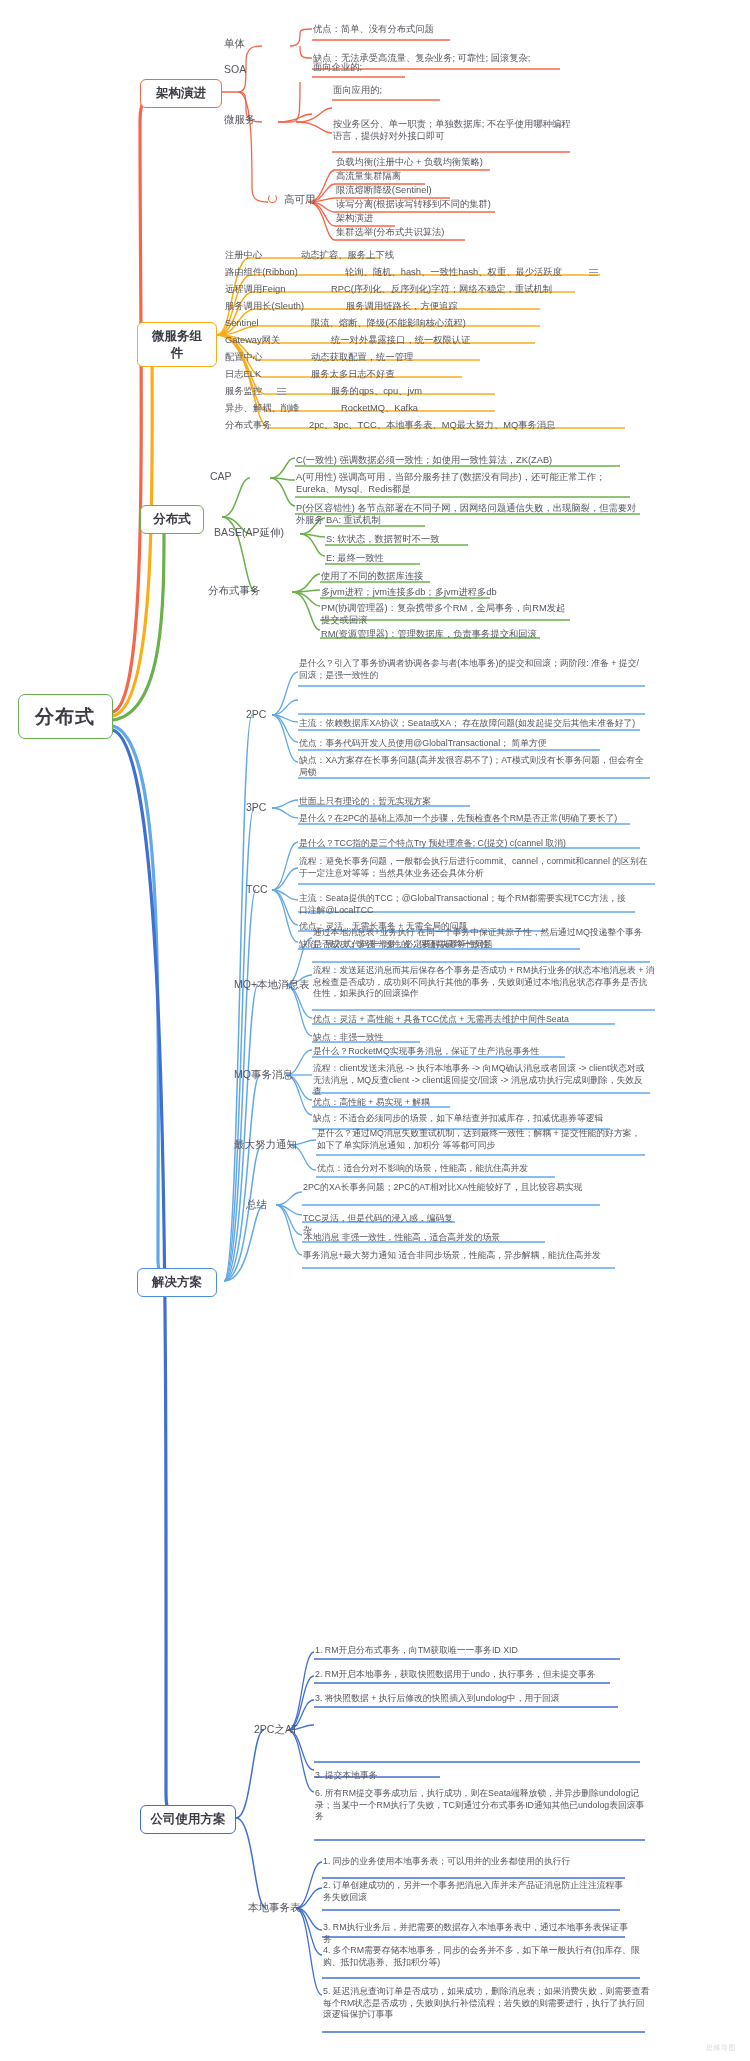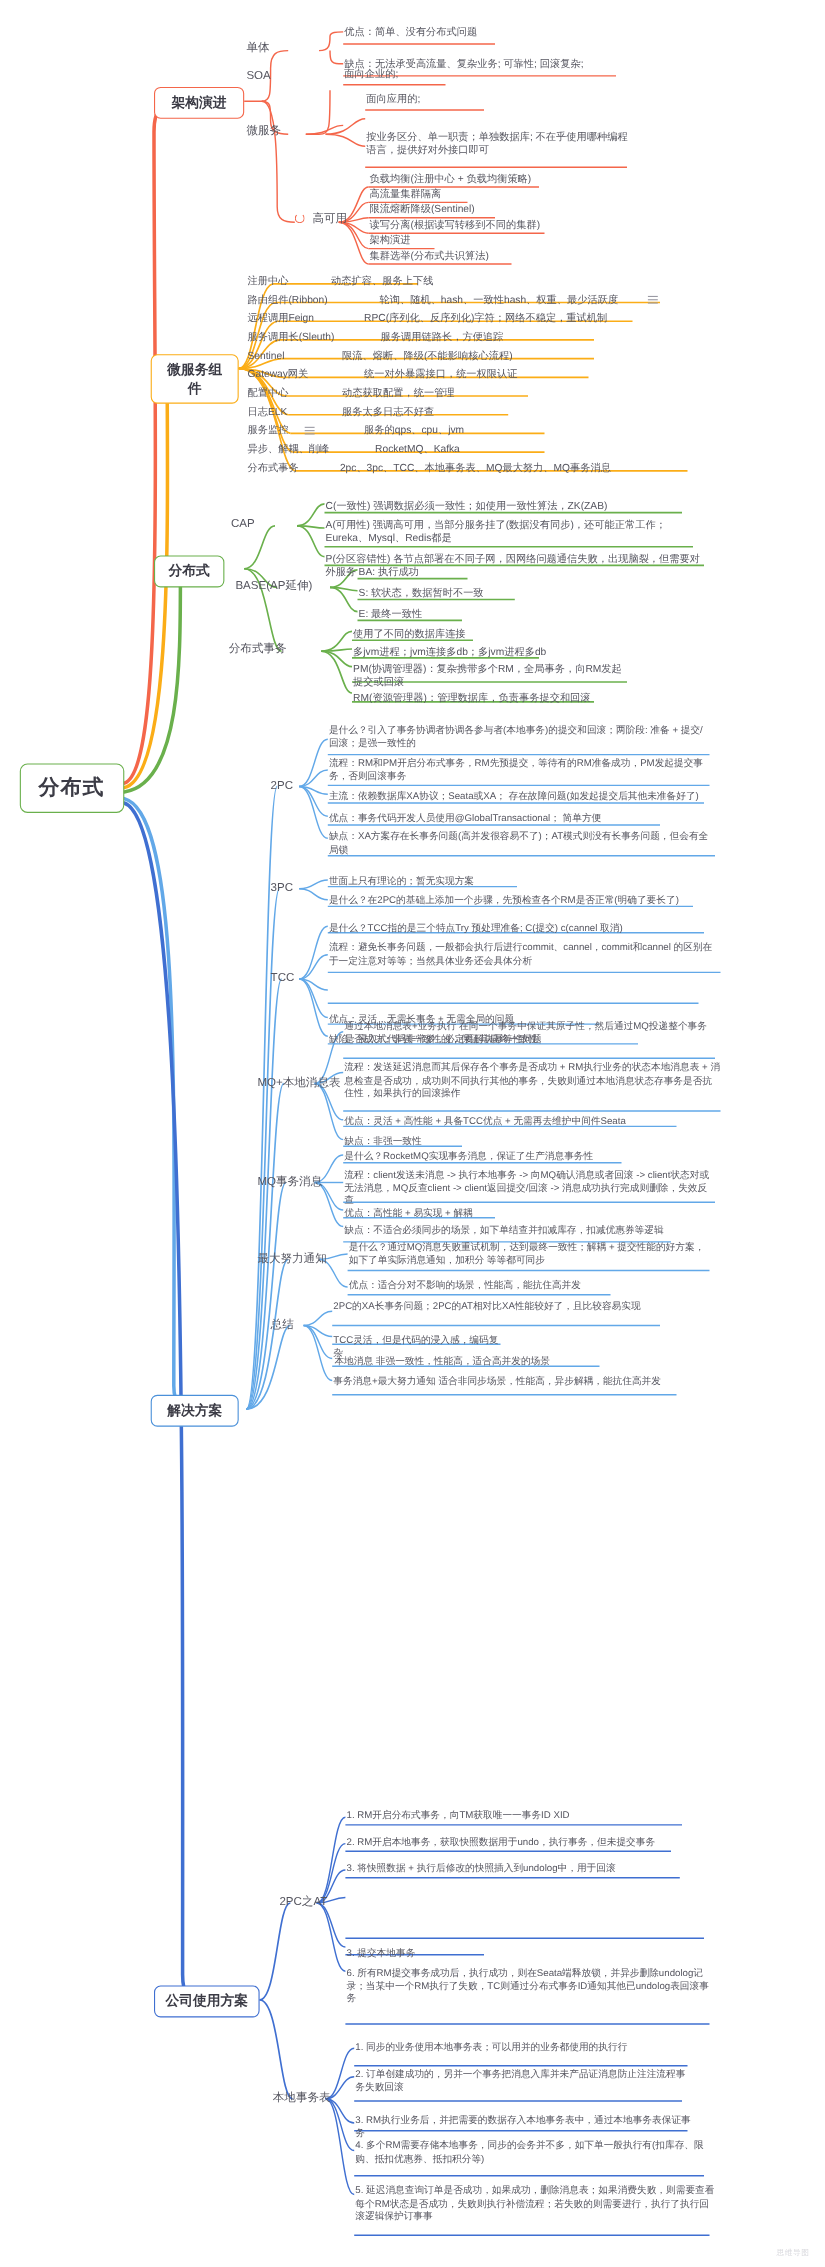--- a/index.html
+++ b/index.html
@@ -398,46 +398,46 @@
   <div class="node leaf" style="left:308px; top:419px;">2pc、3pc、TCC、本地事务表、MQ最大努力、MQ事务消息</div>
 
   <div class="node l1 green" style="left:140px; top:505px; width:64px;">分布式</div>
 
   <div class="node l2" style="left:208px; top:469px;">CAP</div>
   <div class="node leaf" style="left:295px; top:454px; width:330px;">C(一致性) 强调数据必须一致性；如使用一致性算法，ZK(ZAB)</div>
   <div class="node leaf" style="left:295px; top:471px; width:330px;">A(可用性) 强调高可用，当部分服务挂了(数据没有同步)，还可能正常工作；Eureka、Mysql、Redis都是</div>
   <div class="node leaf" style="left:295px; top:502px; width:345px;">P(分区容错性) 各节点部署在不同子网，因网络问题通信失败，出现脑裂，但需要对外服务</div>
 
   <div class="node l2" style="left:212px; top:525px;">BASE(AP延伸)</div>
-  <div class="node leaf" style="left:325px; top:514px; width:180px;">BA: 执行成功</div>
+  <div class="node leaf" style="left:325px; top:514px; width:180px;">BA: 重试机制</div>
   <div class="node leaf" style="left:325px; top:533px; width:180px;">S: 软状态，数据暂时不一致</div>
   <div class="node leaf" style="left:325px; top:552px; width:180px;">E: 最终一致性</div>
 
   <div class="node l2" style="left:206px; top:583px;">分布式事务</div>
   <div class="node leaf" style="left:320px; top:570px; width:260px;">使用了不同的数据库连接</div>
   <div class="node leaf" style="left:320px; top:586px; width:265px;">多jvm进程；jvm连接多db；多jvm进程多db</div>
   <div class="node leaf" style="left:320px; top:602px; width:255px;">PM(协调管理器)：复杂携带多个RM，全局事务，向RM发起提交或回滚</div>
   <div class="node leaf" style="left:320px; top:628px; width:260px;">RM(资源管理器)：管理数据库，负责事务提交和回滚</div>
 
   <div class="node l1 blue" style="left:137px; top:1268px; width:80px;">解决方案</div>
 
   <div class="node l2" style="left:244px; top:707px;">2PC</div>
   <div class="node leaf sm" style="left:298px; top:658px; width:345px;">是什么？引入了事务协调者协调各参与者(本地事务)的提交和回滚；两阶段: 准备 + 提交/回滚；是强一致性的</div>
-  <div class="node leaf sm" style="left:298px; top:688px; width:345px;">流程：RM和PM开启分布式事务，RM先预提交，等待有的RM准备成功，PM发起提交事务，否则回滚事务</div>
   <div class="node leaf sm" style="left:298px; top:718px; width:340px;">主流：依赖数据库XA协议；Seata或XA； 存在故障问题(如发起提交后其他未准备好了)</div>
   <div class="node leaf sm" style="left:298px; top:738px; width:300px;">优点：事务代码开发人员使用@GlobalTransactional； 简单方便</div>
   <div class="node leaf sm" style="left:298px; top:755px; width:350px;">缺点：XA方案存在长事务问题(高并发很容易不了)；AT模式则没有长事务问题，但会有全局锁</div>
 
   <div class="node l2" style="left:244px; top:800px;">3PC</div>
   <div class="node leaf sm" style="left:298px; top:796px; width:250px;">世面上只有理论的；暂无实现方案</div>
   <div class="node leaf sm" style="left:298px; top:813px; width:330px;">是什么？在2PC的基础上添加一个步骤，先预检查各个RM是否正常(明确了要长了)</div>
 
   <div class="node l2" style="left:244px; top:882px;">TCC</div>
   <div class="node leaf sm" style="left:298px; top:838px; width:340px;">是什么？TCC指的是三个特点Try 预处理准备; C(提交) c(cannel 取消)</div>
   <div class="node leaf sm" style="left:298px; top:856px; width:355px;">流程：避免长事务问题，一般都会执行后进行commit、cannel，commit和cannel 的区别在于一定注意对等等；当然具体业务还会具体分析</div>
+  <div class="node leaf sm" style="left:298px; top:893px; width:335px;">主流：Seata提供的TCC；@GlobalTransactional；每个RM都需要实现TCC方法，接口注解@LocalTCC</div>
   <div class="node leaf sm" style="left:298px; top:921px; width:245px;">优点：灵活，无需长事务 + 无需全局的问题</div>
   <div class="node leaf sm" style="left:298px; top:939px; width:280px;">缺陷：浸入式代码非常多，必定要解决幂等性问题</div>
 
   <div class="node l2" style="left:232px; top:977px;">MQ+本地消息表</div>
   <div class="node leaf sm" style="left:312px; top:927px; width:340px;">通过本地消息表+业务执行 在同一个事务中保证其原子性，然后通过MQ投递整个事务是否成功；非强一致性的，保证其最终一致性</div>
   <div class="node leaf sm" style="left:312px; top:965px; width:345px;">流程：发送延迟消息而其后保存各个事务是否成功 + RM执行业务的状态本地消息表 + 消息检查是否成功，成功则不同执行其他的事务，失败则通过本地消息状态存事务是否抗住性，如果执行的回滚操作</div>
   <div class="node leaf sm" style="left:312px; top:1014px; width:305px;">优点：灵活 + 高性能 + 具备TCC优点 + 无需再去维护中间件Seata</div>
   <div class="node leaf sm" style="left:312px; top:1032px; width:110px;">缺点：非强一致性</div>
 
   <div class="node l2" style="left:232px; top:1067px;">MQ事务消息</div>

